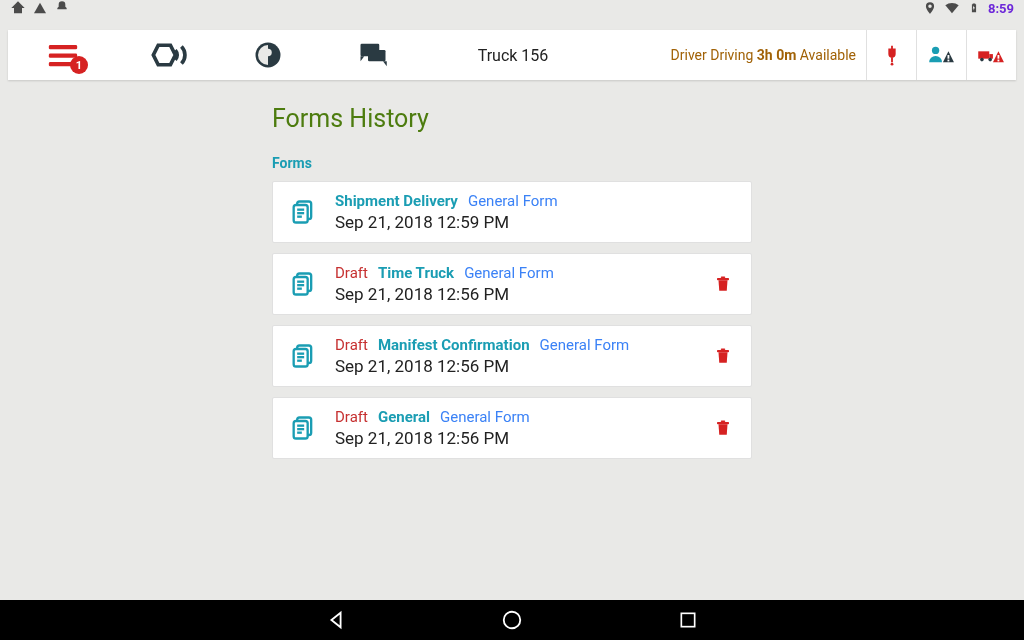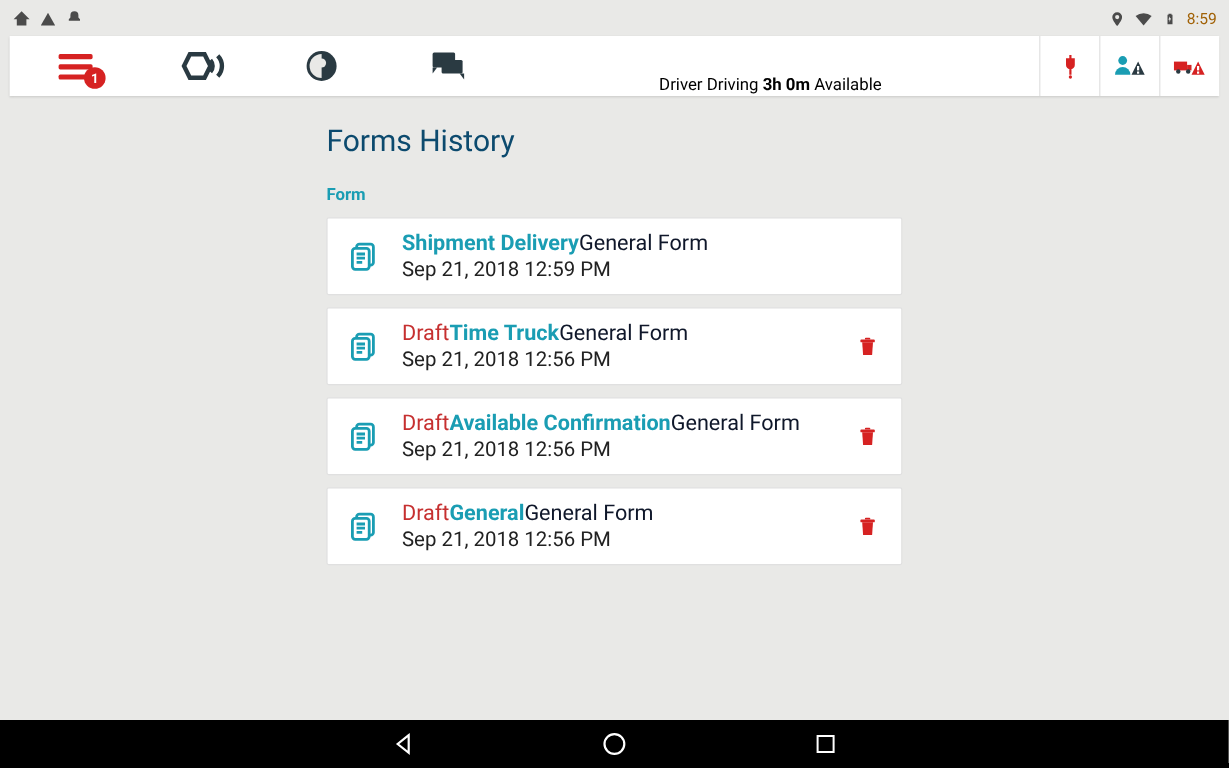--- a/index.html
+++ b/index.html
@@ -4,24 +4,25 @@
 <style>
   * { box-sizing: border-box; margin: 0; padding: 0; }
   html, body { width: 1024px; height: 640px; overflow: hidden; font-family: Roboto, Arial, sans-serif; }
   body { background: #e9e9e7; display: flex; flex-direction: column; }
 
   
   .status-bar {
     height: 24px;
     background: #e9e9e7;
     display: flex;
-    align-items: flex-end;
+    align-items: flex-start;
     padding: 0 10px;
     font-size: 13px;
-    color: #a16207;
+    color: #6d28d9;
+    font-weight: bold;
   }
   .status-left { display: flex; gap: 6px; align-items: center; }
   .status-right { margin-left: auto; display: flex; gap: 6px; align-items: center; }
   .status-ico { width: 16px; height: 16px; display:inline-flex; align-items:center; justify-content:center; }
 
   
   .app-bar {
     margin: 6px 8px 0 8px;
     background: #fff;
     height: 50px;
@@ -30,58 +31,58 @@
     box-shadow: 0 1px 2px rgba(0,0,0,0.15);
   }
   .app-bar .slot {
     display:flex; align-items:center; justify-content:center;
     height:100%;
   }
   .slot.menu { width: 110px; position:relative; }
   .slot.icon { width: 100px; }
   .slot.chat { width: 110px; }
   .slot.vehicle { width: 170px; font-size:16px; color:#222; justify-content:center; }
-  .slot.hos { flex:1; display:flex; flex-direction:row; align-items:flex-end; justify-content:center; padding-right:10px; font-size:14px; color:#000000; line-height:1.3; }
+  .slot.hos { flex:1; display:flex; flex-direction:column; align-items:flex-end; justify-content:center; padding-right:10px; font-size:14px; color:#a16207; line-height:1.3; }
   .hos-line b { font-weight:700; }
   .slot.warn { width: 50px; border-left:1px solid #e0e0e0; }
 
   .badge {
     position:absolute; top:26px; left:62px;
     background:#d62222; color:#fff; border-radius:50%;
     width:18px; height:18px; font-size:11px; font-weight:700;
     display:flex; align-items:center; justify-content:center;
   }
 
   
   .content {
     flex:1;
     padding: 24px 0 0 0;
     display:flex;
     justify-content:center;
   }
   .forms-col { width: 480px; }
-  .page-title { font-size:25px; color:#0c4a6e; font-weight:400; margin-bottom:22px; }
+  .page-title { font-size:25px; color:#4d7c0f; font-weight:400; margin-bottom:22px; }
   .section-label { font-size:14px; color:#1a9db3; font-weight:700; margin-bottom:10px; }
 
   .card {
     background:#fff;
     border:1px solid #e0e0e0;
     border-radius:2px;
     margin-bottom:10px;
     padding:10px 14px 10px 14px;
     display:flex;
     align-items:center;
     position:relative;
   }
   .card-icon { width:32px; height:32px; margin-right:16px; flex-shrink:0; display:flex; align-items:center; justify-content:center; }
   .card-body { flex:1; }
-  .card-titleline { font-size:18px; display:flex; flex-wrap:wrap; align-items:flex-start; }
+  .card-titleline { font-size:15px; display:flex; gap:10px; flex-wrap:wrap; align-items:flex-start; }
   .draft-tag { color:#c63030; font-weight:400; }
   .form-name { color:#1a9db3; font-weight:700; }
-  .form-type { color:#0f172a; }
+  .form-type { color:#3b82f6; }
   .card-sub { font-size:17px; color:#222; margin-top:2px; }
   .card-delete { width:28px; height:28px; display:flex; align-items:center; justify-content:center; cursor:pointer; }
 
   
   .nav-bar {
     height: 40px;
     background:#000;
     display:flex;
     align-items:center;
     justify-content:center;
@@ -153,20 +154,23 @@
       <circle cx="12" cy="10" r="3" fill="#e9e9e7"></circle>
     </svg>
   </div>
   <div class="slot chat">
     <svg viewBox="0 0 24 24" width="34" height="30" fill="#2a3a42">
       <rect x="2" y="3" width="15" height="10" rx="1"></rect>
       <path d="M5 13 l-3 4 v-4z"></path>
       <rect x="8" y="8" width="14" height="9" rx="1"></rect>
       <path d="M20 17 l3 4 v-4z"></path>
     </svg>
+  </div>
+  <div class="slot vehicle">
+    <span>Truck 156</span>
   </div>
   <div class="slot hos">
     <div class="hos-line">
       <span>Driver Driving </span><b>3h 0m</b><span> Available</span>
     </div>
   </div>
   <div class="slot warn">
     <svg viewBox="0 0 24 24" width="22" height="26">
       <path d="M12 2 l0 4 M9 6 h6 v5 a3 3 0 0 1 -6 0 z M12 14 v6" stroke="#d62222" stroke-width="2" fill="#d62222"></path>
       <circle cx="12" cy="22" r="1.5" fill="#d62222"></circle>
@@ -190,21 +194,21 @@
       <path d="M16 20 L22 8 L28 20 z" fill="#d62222"></path>
       <rect x="21" y="12" width="2" height="4" fill="#fff"></rect>
       <rect x="21" y="17" width="2" height="2" fill="#fff"></rect>
     </svg>
   </div>
 </div>
 
 <div class="content">
   <div class="forms-col">
     <h1 class="page-title">Forms History</h1>
-    <div class="section-label">Form</div>
+    <div class="section-label">Forms</div>
     <div id="forms-list">
   <div class="card">
     <div class="card-icon">
       <svg viewBox="0 0 24 24" width="28" height="28" fill="none" stroke="#1a9db3" stroke-width="2">
         <rect x="7" y="3" width="12" height="15" rx="2"></rect>
         <rect x="4" y="6" width="12" height="15" rx="2" fill="#fff"></rect>
         <line x1="7" y1="10" x2="13" y2="10"></line>
         <line x1="7" y1="13" x2="13" y2="13"></line>
         <line x1="7" y1="16" x2="11" y2="16"></line>
       </svg>
@@ -253,21 +257,21 @@
         <rect x="7" y="3" width="12" height="15" rx="2"></rect>
         <rect x="4" y="6" width="12" height="15" rx="2" fill="#fff"></rect>
         <line x1="7" y1="10" x2="13" y2="10"></line>
         <line x1="7" y1="13" x2="13" y2="13"></line>
         <line x1="7" y1="16" x2="11" y2="16"></line>
       </svg>
     </div>
     <div class="card-body">
       <div class="card-titleline">
         <span class="draft-tag">Draft</span>
-        <span class="form-name">Available Confirmation</span>
+        <span class="form-name">Manifest Confirmation</span>
         <span class="form-type">General Form</span>
       </div>
       <div class="card-sub">Sep 21, 2018 12:56 PM</div>
     </div>
     <div class="card-delete">
       <svg viewBox="0 0 24 24" width="18" height="20" fill="#d62222">
         <path d="M6 7h12l-1 14H7z"></path>
               <rect x="4" y="4" width="16" height="3" rx="1"></rect>
               <rect x="9" y="2" width="6" height="2" rx="1"></rect>
       </svg>

